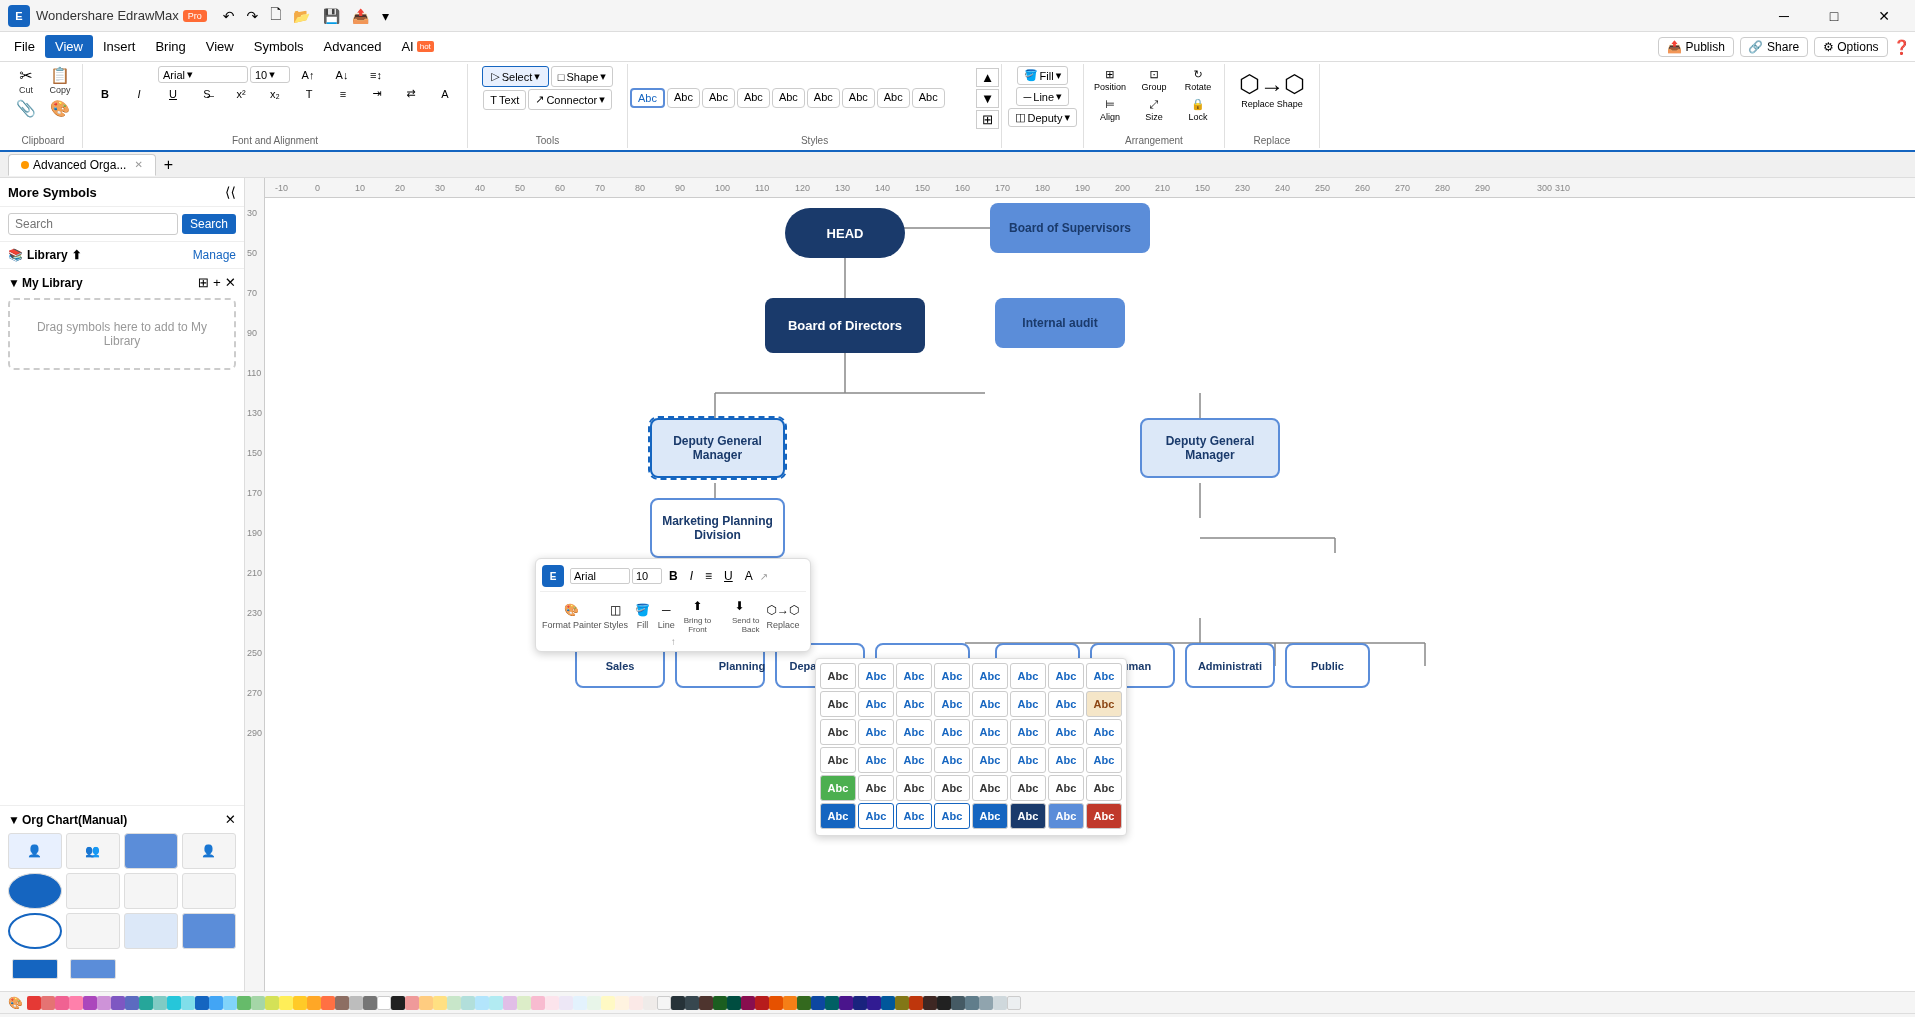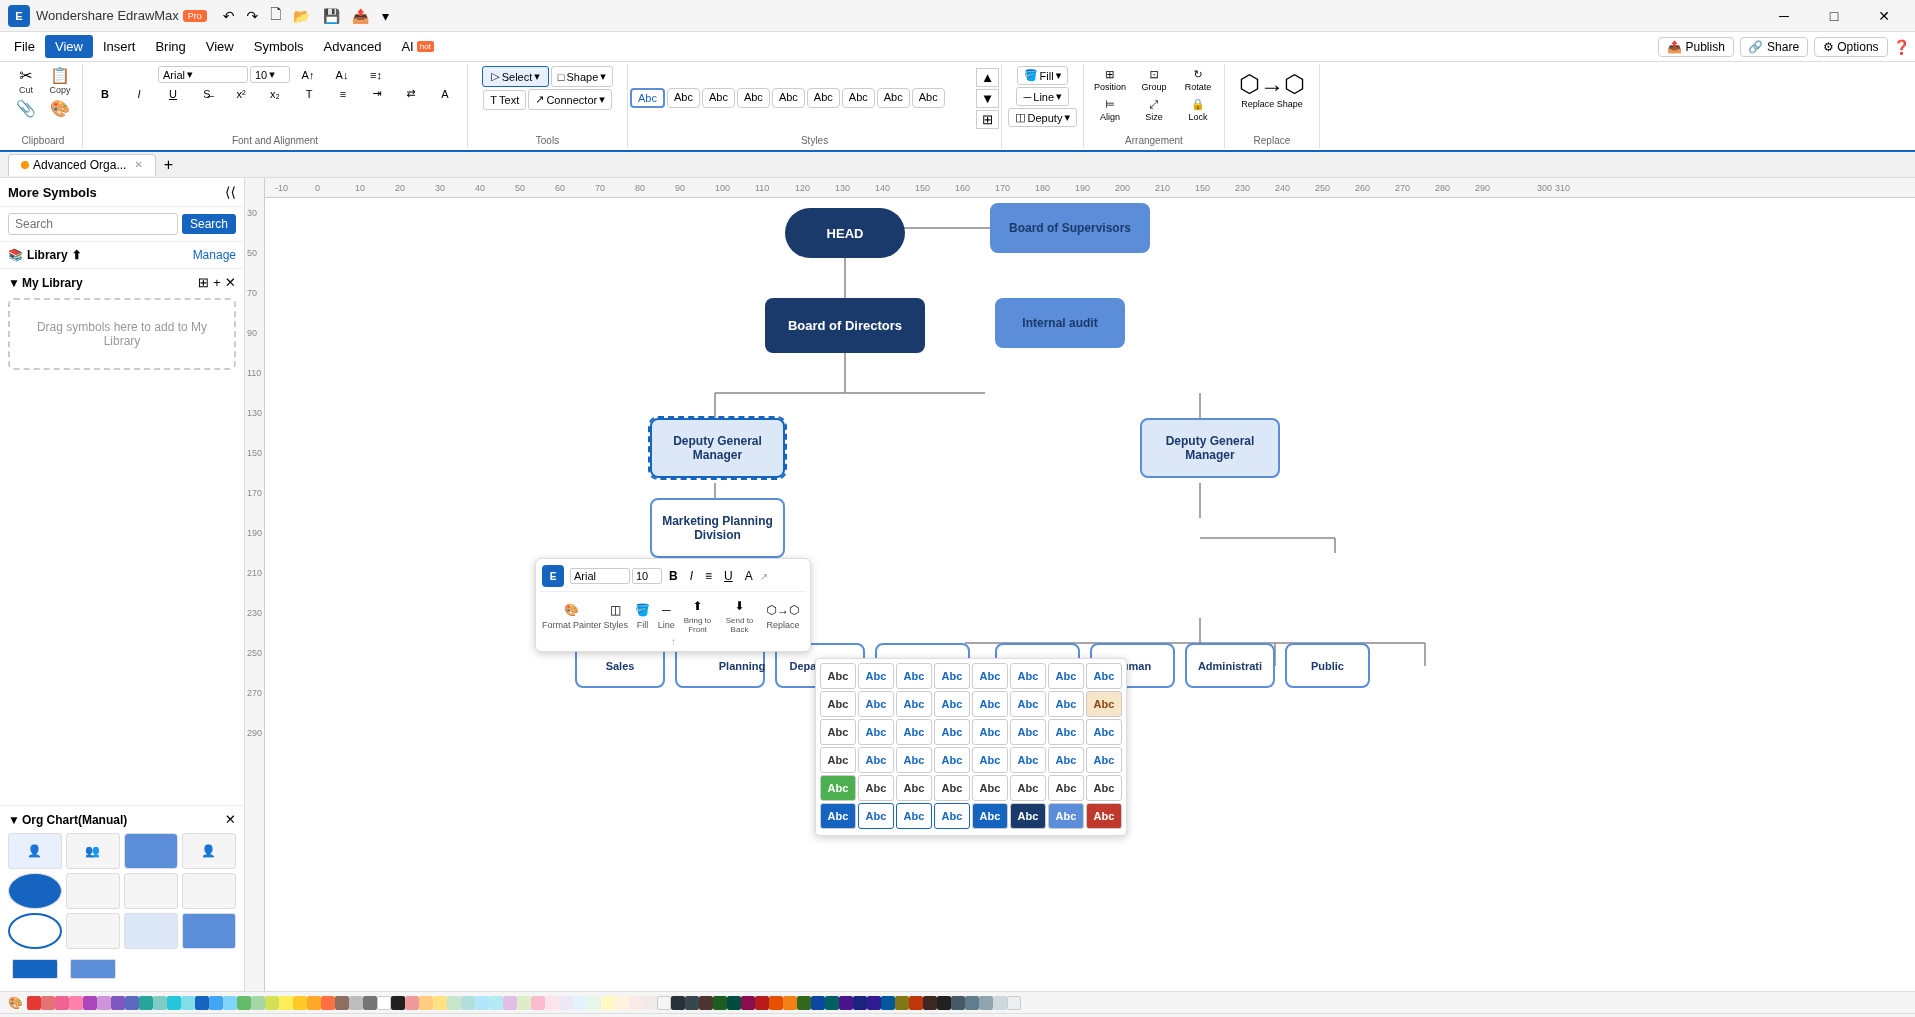--- a/index.html
+++ b/index.html
@@ -586,21 +586,21 @@
           <div style="display:flex;flex-direction:column;align-items:center;">
             <button class="float-btn">─</button>
             <span class="float-btn-label">Line</span>
           </div>
           <div style="display:flex;flex-direction:column;align-items:center;">
             <button class="float-btn">⬆</button>
             <span class="float-btn-label" style="font-size:8px;max-width:40px;text-align:center;">Bring to Front</span>
           </div>
           <div style="display:flex;flex-direction:column;align-items:center;">
             <button class="float-btn">⬇</button>
-            <span class="float-btn-label" style="font-size:8px;max-width:40px;text-align:center;">Send to Back</span>
+            <span class="float-btn-label" style="font-size:8px;max-width:40px;text-align:right;">Send to Back</span>
           </div>
           <div style="display:flex;flex-direction:column;align-items:center;">
             <button class="float-btn">⬡→⬡</button>
             <span class="float-btn-label">Replace</span>
           </div>
         </div>
 
         <div style="text-align:center;color:#999;font-size:10px;cursor:pointer;">↑</div>
       </div>
 

